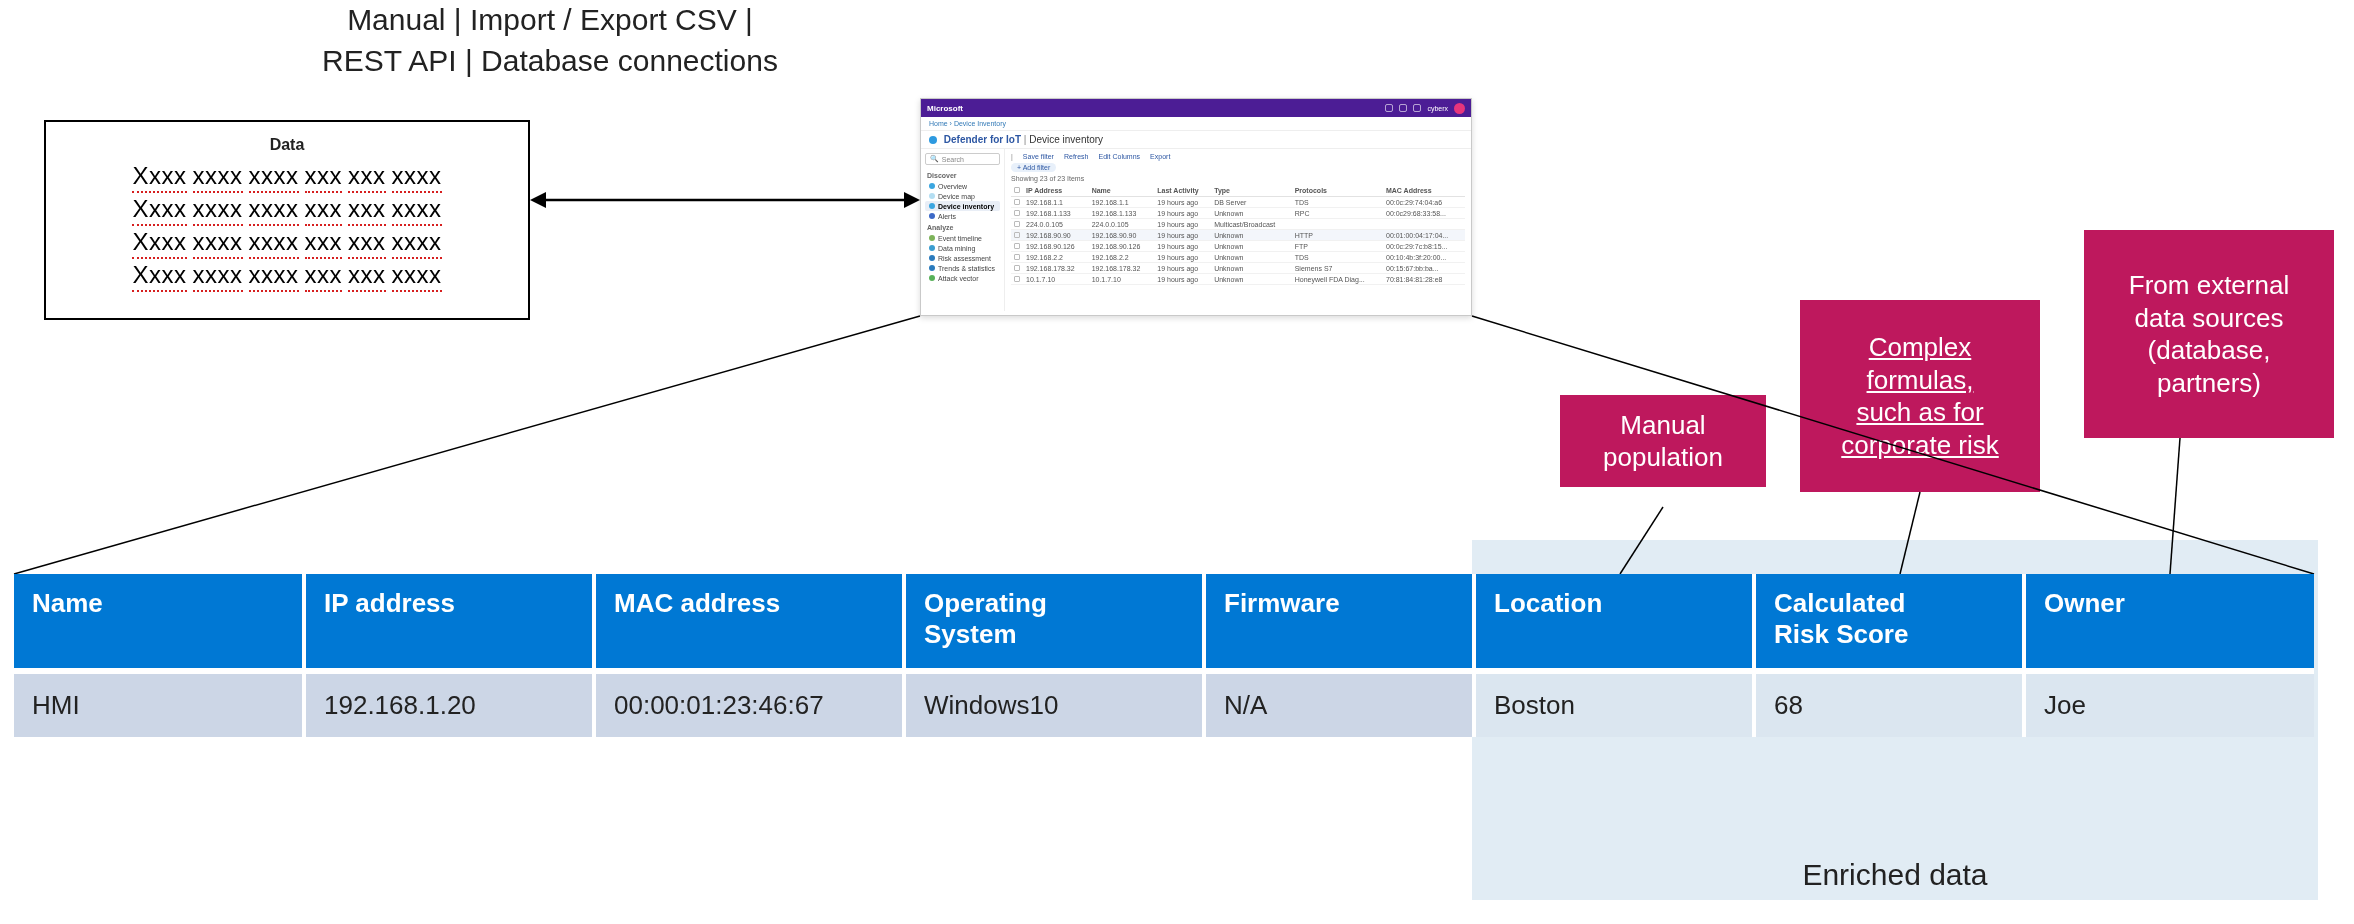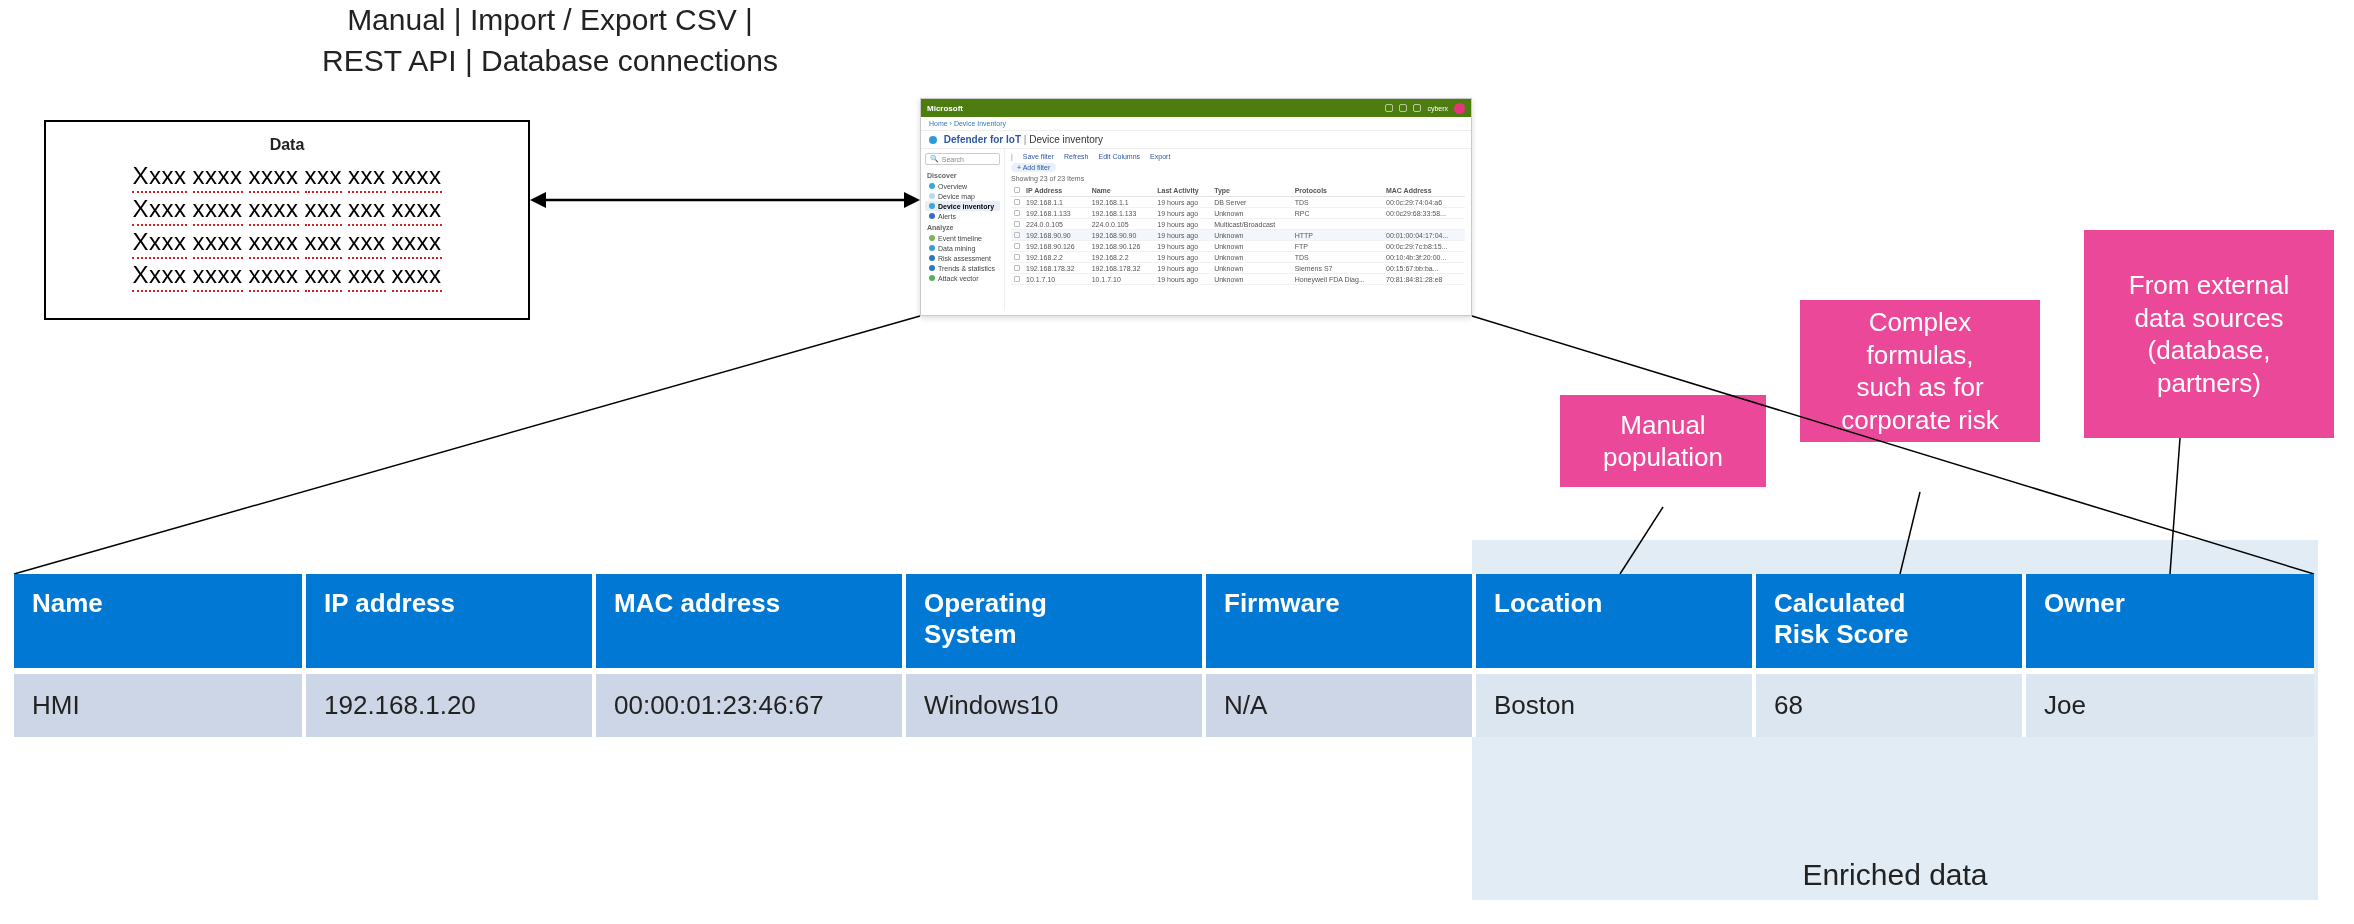--- a/index.html
+++ b/index.html
@@ -61,21 +61,21 @@
     width:552px; height:218px;
     border:1px solid #c9c9c9;
     box-shadow:0 2px 6px rgba(0,0,0,0.15);
     background:#fff;
     font-size:7.5px;
     color:#444;
     overflow:hidden;
   }
   .app-bar {
     height:18px;
-    background:#4d7c0f;
+    background:#4c1d95;
     color:#fff;
     display:flex; align-items:center; justify-content:space-between;
     padding:0 6px;
     font-size:8px; font-weight:600;
   }
   .app-bar .right { display:flex; align-items:center; gap:6px; }
   .app-bar .right .i { width:8px; height:8px; border:1px solid rgba(255,255,255,0.6); border-radius:2px; }
   .app-bar .right .name { font-weight:400; font-size:7px; }
   .app-bar .right .avatar { width:11px; height:11px; border-radius:50%; background:#e7357c; }
   .app-breadcrumb { font-size:7px; color:#337ab7; padding:3px 8px; border-bottom:1px solid #eee; }
@@ -106,30 +106,30 @@
   .app-table { width:100%; border-collapse:collapse; font-size:7px; }
   .app-table th { text-align:left; font-weight:600; color:#555; border-bottom:1px solid #e2e2e2; padding:2px 3px; white-space:nowrap; }
   .app-table td { padding:1.5px 3px; border-bottom:1px solid #f1f1f1; white-space:nowrap; color:#555; }
   .app-table td.chk, .app-table th.chk { width:8px; }
   .app-table .cb { width:6px;height:6px;border:1px solid #bbb;display:inline-block;border-radius:1px;}
   .app-table tr.hl td { background:#f3f6fb; }
 
   
   .callout {
     position:absolute;
-    background:#ec4899;
+    background:#be185d;
     color:#fff;
     font-size:26px;
     text-align:center;
     display:flex; align-items:center; justify-content:center;
     line-height:1.25;
     padding:8px 20px;
   }
   .co-manual  { left:1560px; top:395px; width:206px; height:92px; }
-  .co-formula { left:1800px; top:300px; width:240px; height:142px; }
+  .co-formula { left:1800px; top:300px; width:240px; height:192px;text-decoration:underline; }
   .co-ext     { left:2084px; top:230px; width:250px; height:208px; }
 
   
   .enrich-bg {
     position:absolute;
     left:1472px; top:540px;
     width:846px; height:360px;
     background:#e1ecf4;
     z-index:0;
   }

